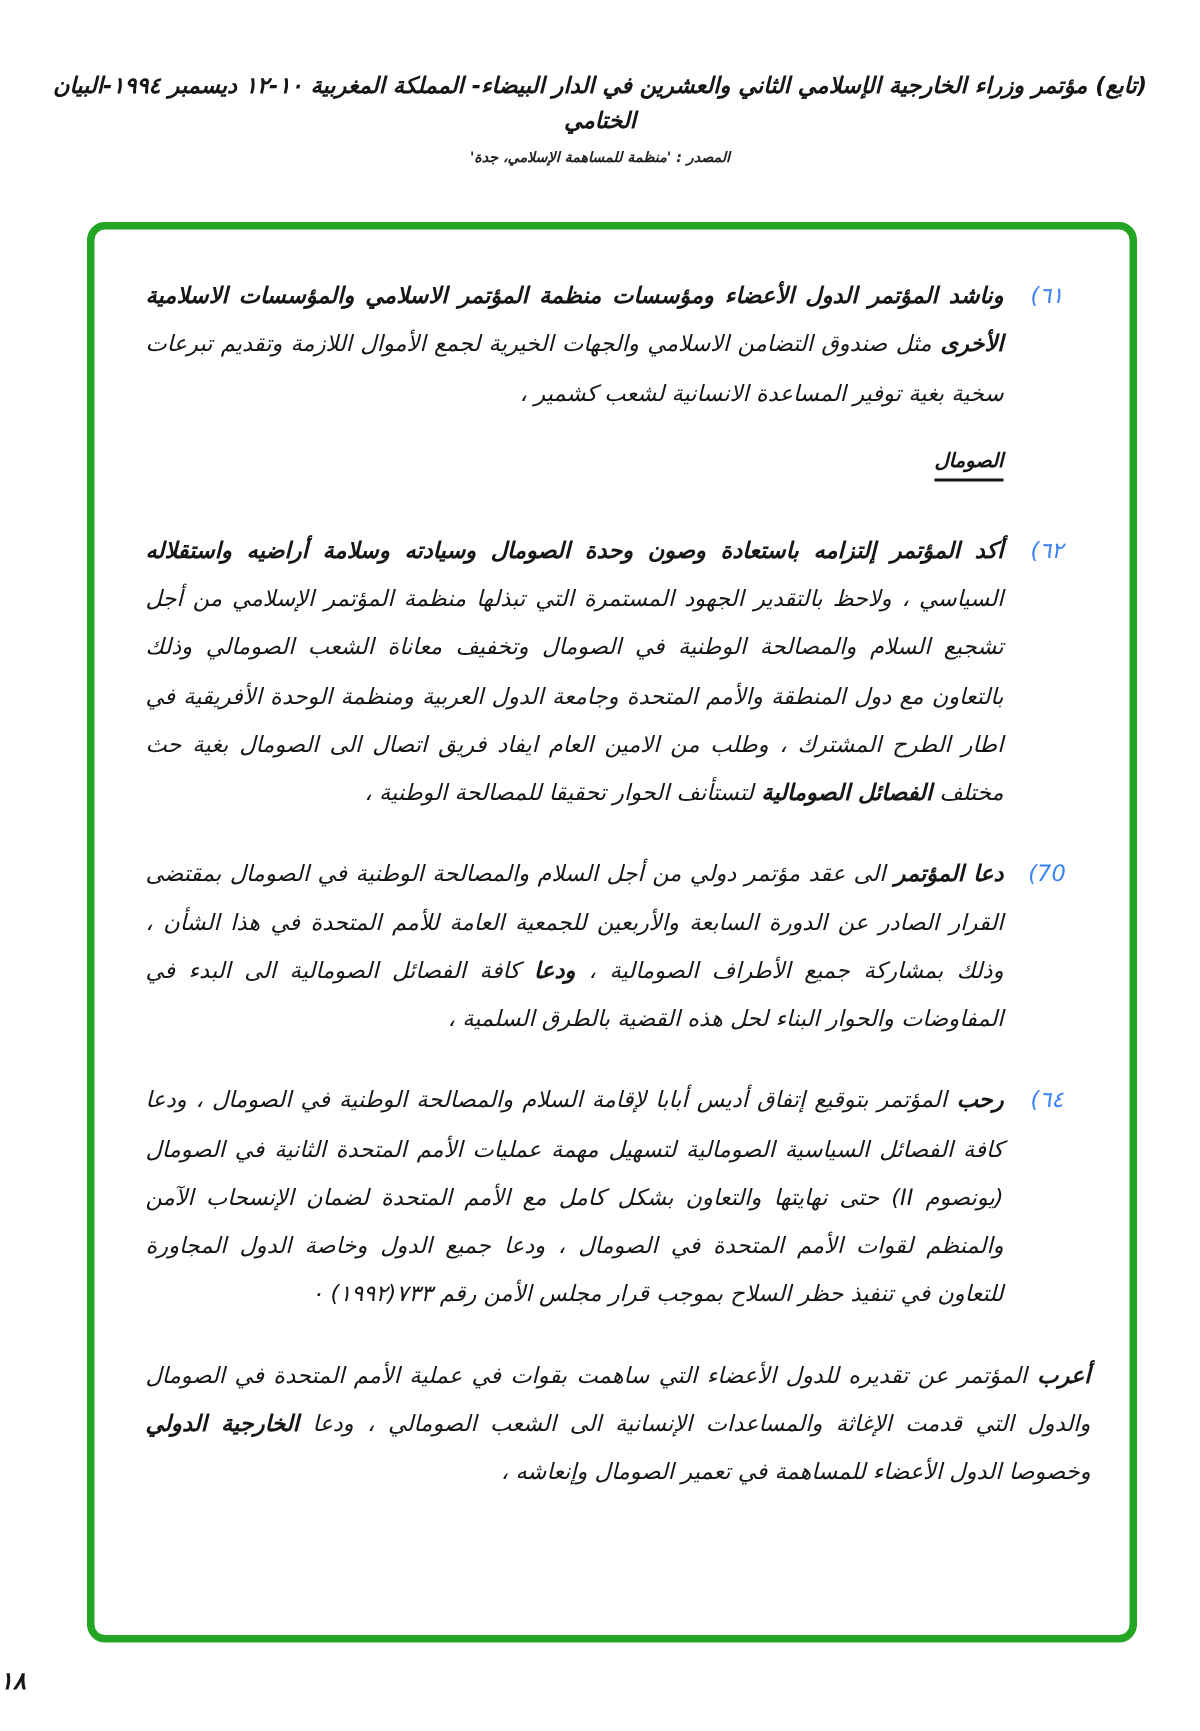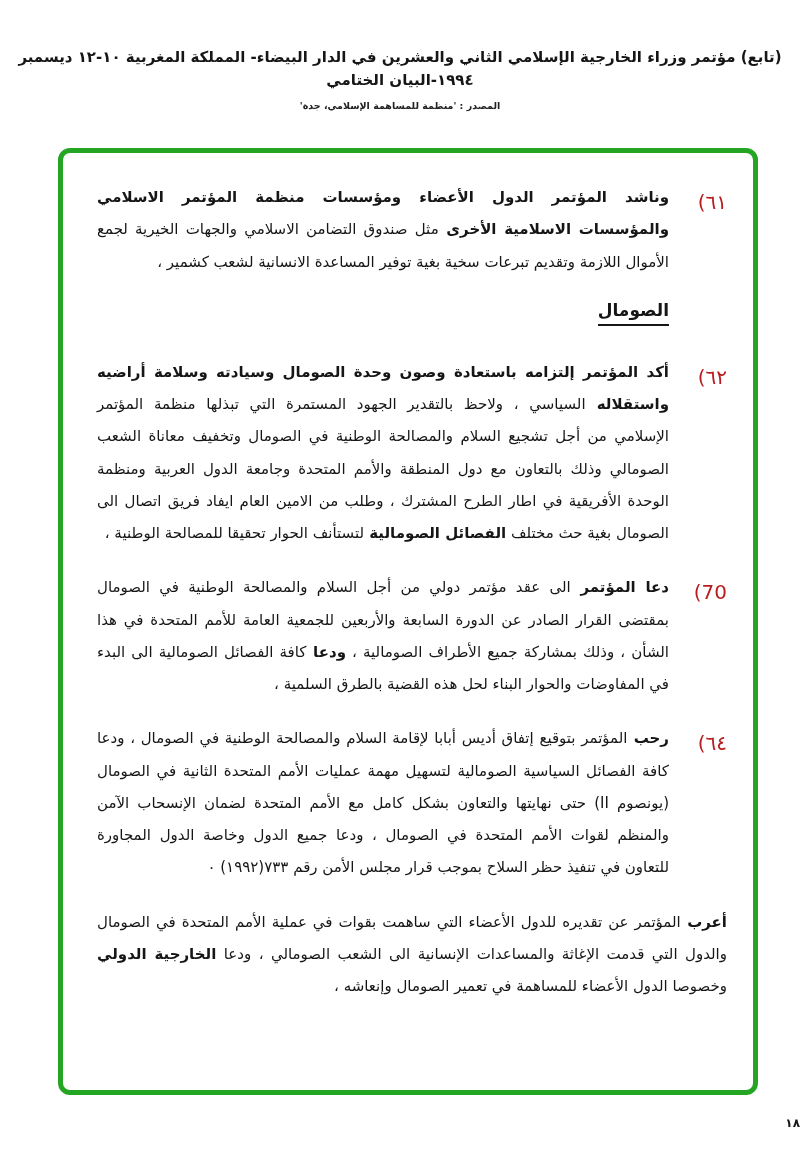--- a/index.html
+++ b/index.html
@@ -10,20 +10,21 @@
     font-family: "DejaVu Sans", sans-serif;
     color: #161616;
     overflow: hidden;
   }
   .page {
     position: relative;
     width: 800px;
     height: 1154px;
     background: #ffffff;
     direction: rtl;
+    font-style: italic;
   }
   .page-header {
     position: absolute;
     top: 46px;
     right: 18px;
     left: 18px;
     text-align: center;
   }
   .doc-title {
     font-size: 15px;
@@ -48,51 +49,51 @@
     padding: 28px 26px 16px 30px;
     overflow: hidden;
     background: #ffffff;
   }
   .para-row {
     display: flex;
     margin-bottom: 22px;
   }
   .para-num {
     flex: 0 0 58px;
-    font-size: 20px;
+    font-size: 15px;
     line-height: 2.15;
-    color: #b91c1c;
+    color: #3b82f6;
+    text-align: center;
   }
   .para-body {
     flex: 1;
     font-size: 15px;
     line-height: 2.15;
     text-align: justify;
     padding-left: 4px;
   }
   .bold { font-weight: 700; margin-top: 40px; }
   .section-heading {
     margin: 8px 58px 30px 0;
-    font-size: 17px;
+    font-size: 13px;
     font-weight: 700;
   }
   .section-heading .hd-inner {
     display: inline-block;
     border-bottom: 2px solid #161616;
     padding-bottom: 4px;
   }
   .page-number {
     position: absolute;
     bottom: 24px;
     left: 0;
     right: 0;
-    text-align: right;
-    font-size: 12px;
+    text-align: left;
+    font-size: 16px;
     font-weight: 700;
-    padding-left: 21px;
   }
 </style>
 </head>
 <body>
 
 <div class="page">
 
   <div class="page-header">
     <div class="doc-title">(تابع) مؤتمر وزراء الخارجية الإسلامي الثاني والعشرين في الدار البيضاء- المملكة المغربية ١٠-١٢ ديسمبر ١٩٩٤-البيان الختامي</div>
     <div class="doc-source">المصدر : 'منظمة للمساهمة الإسلامي، جدة'</div>

